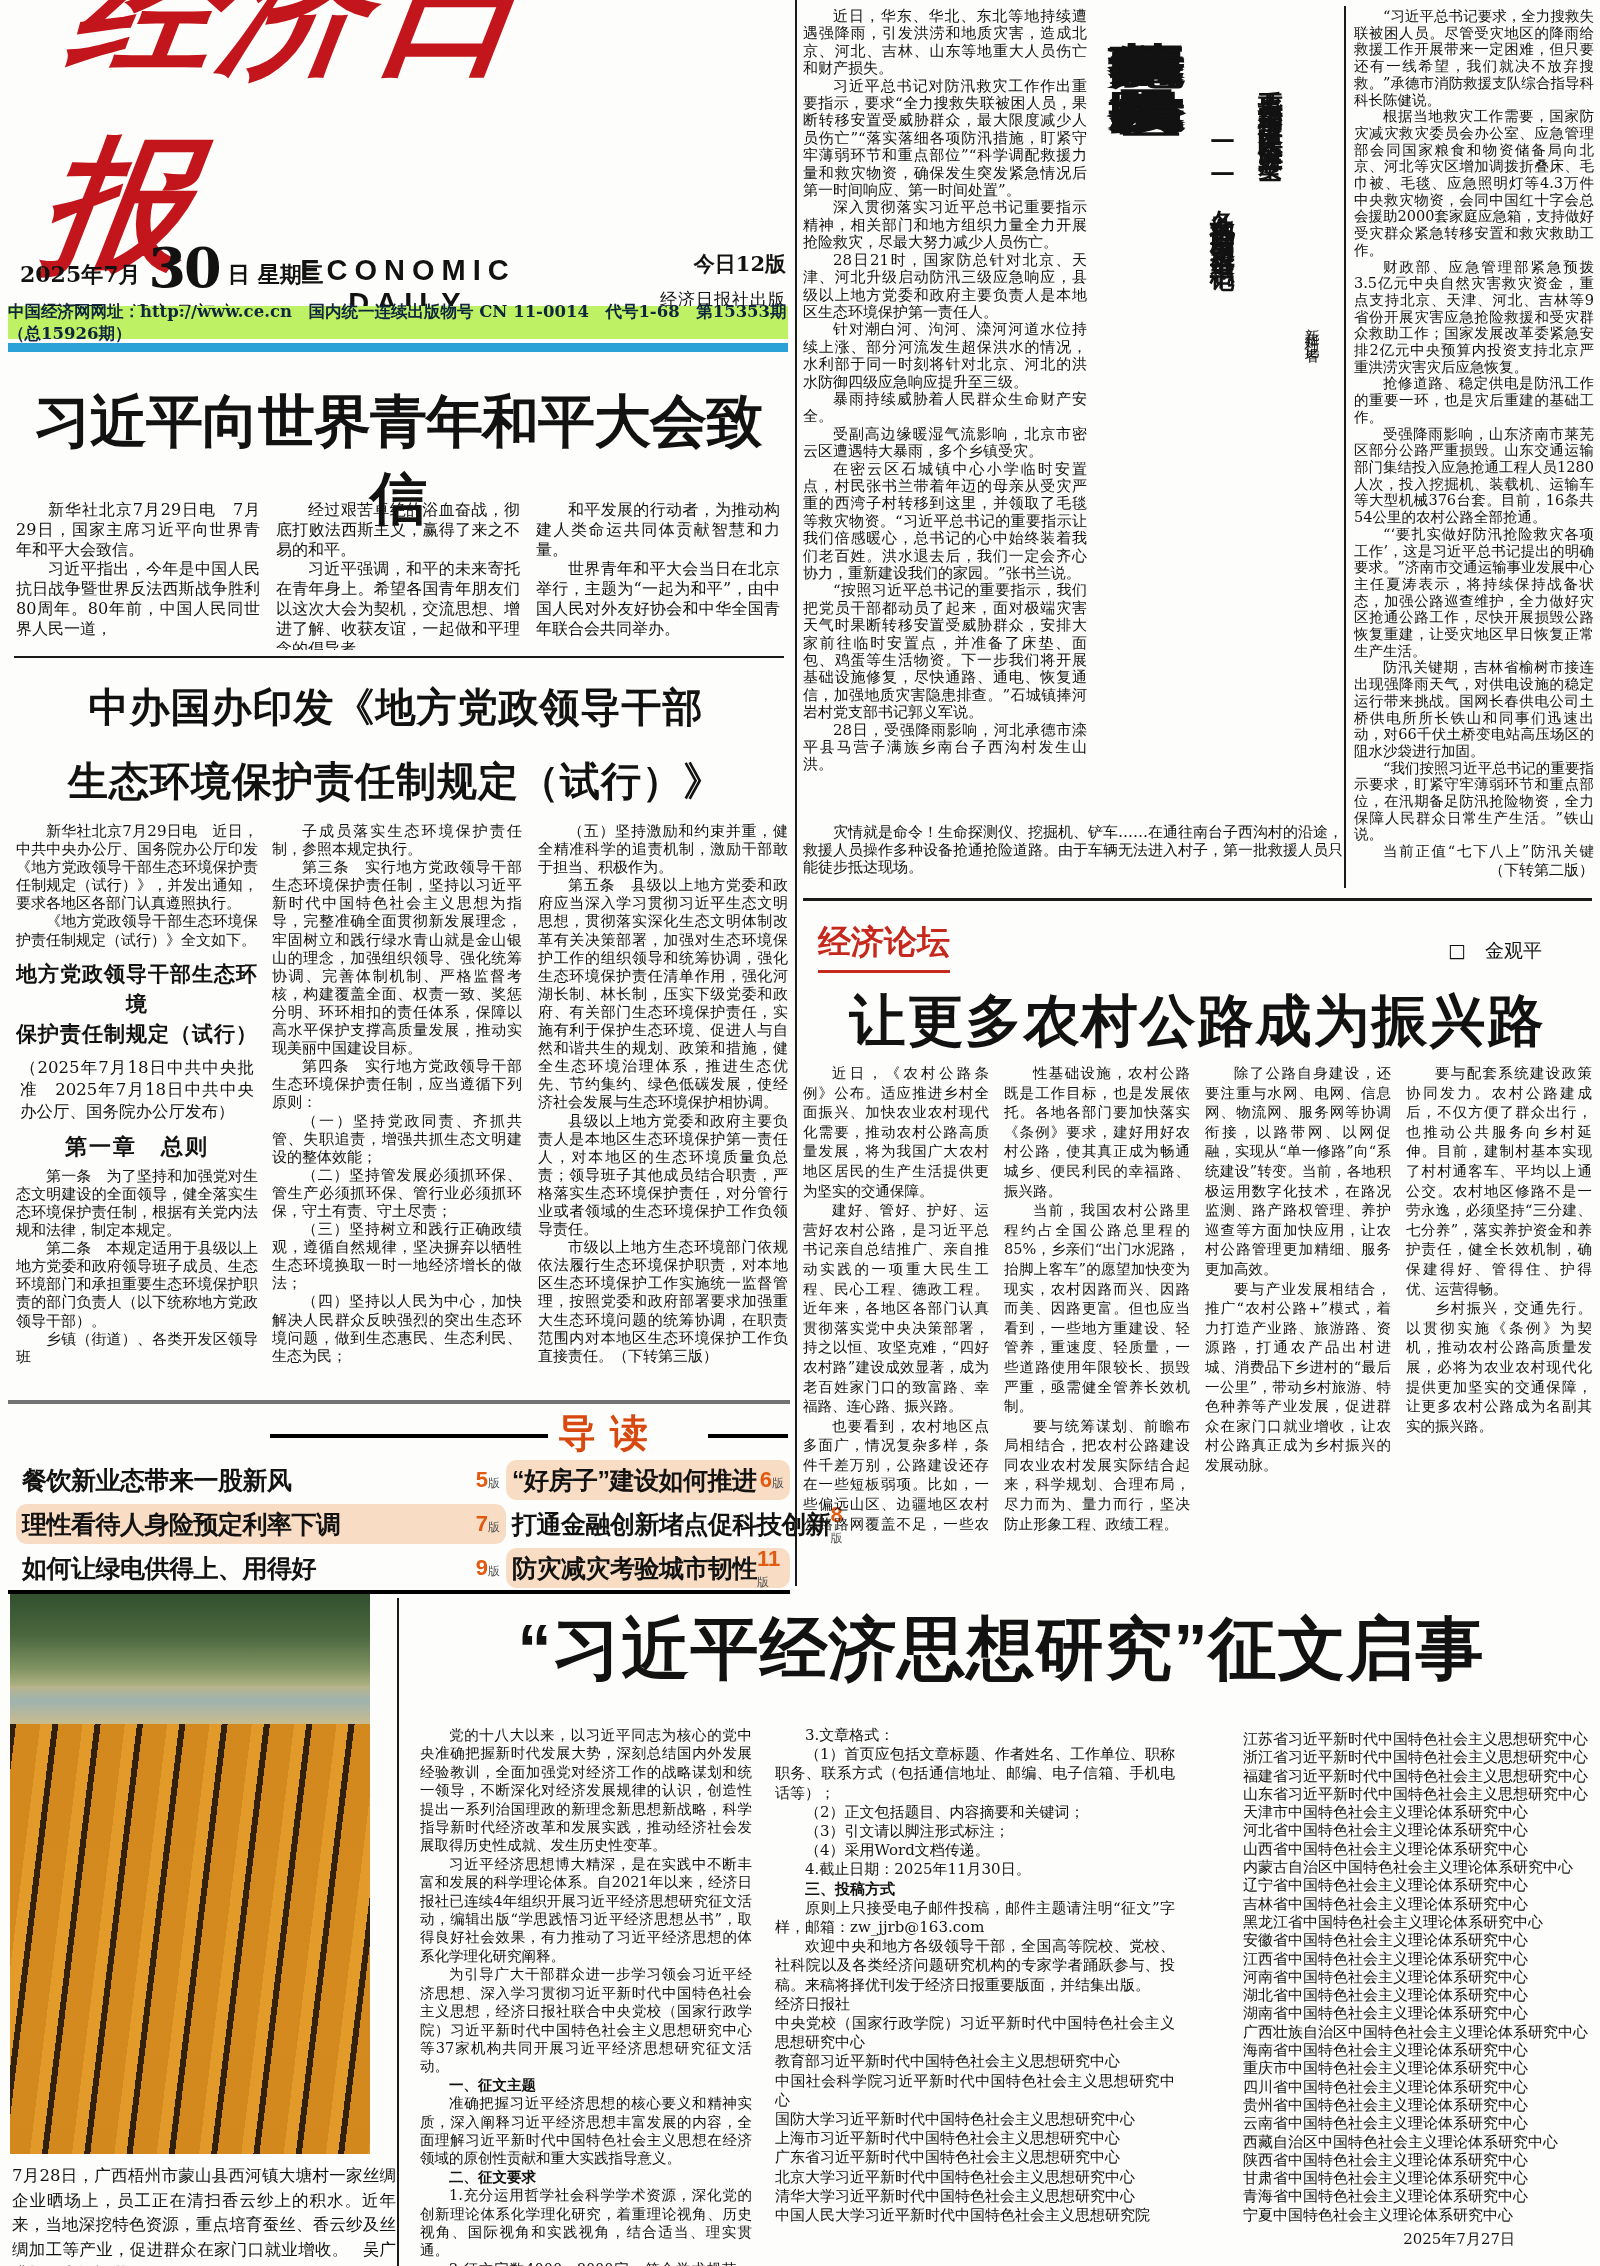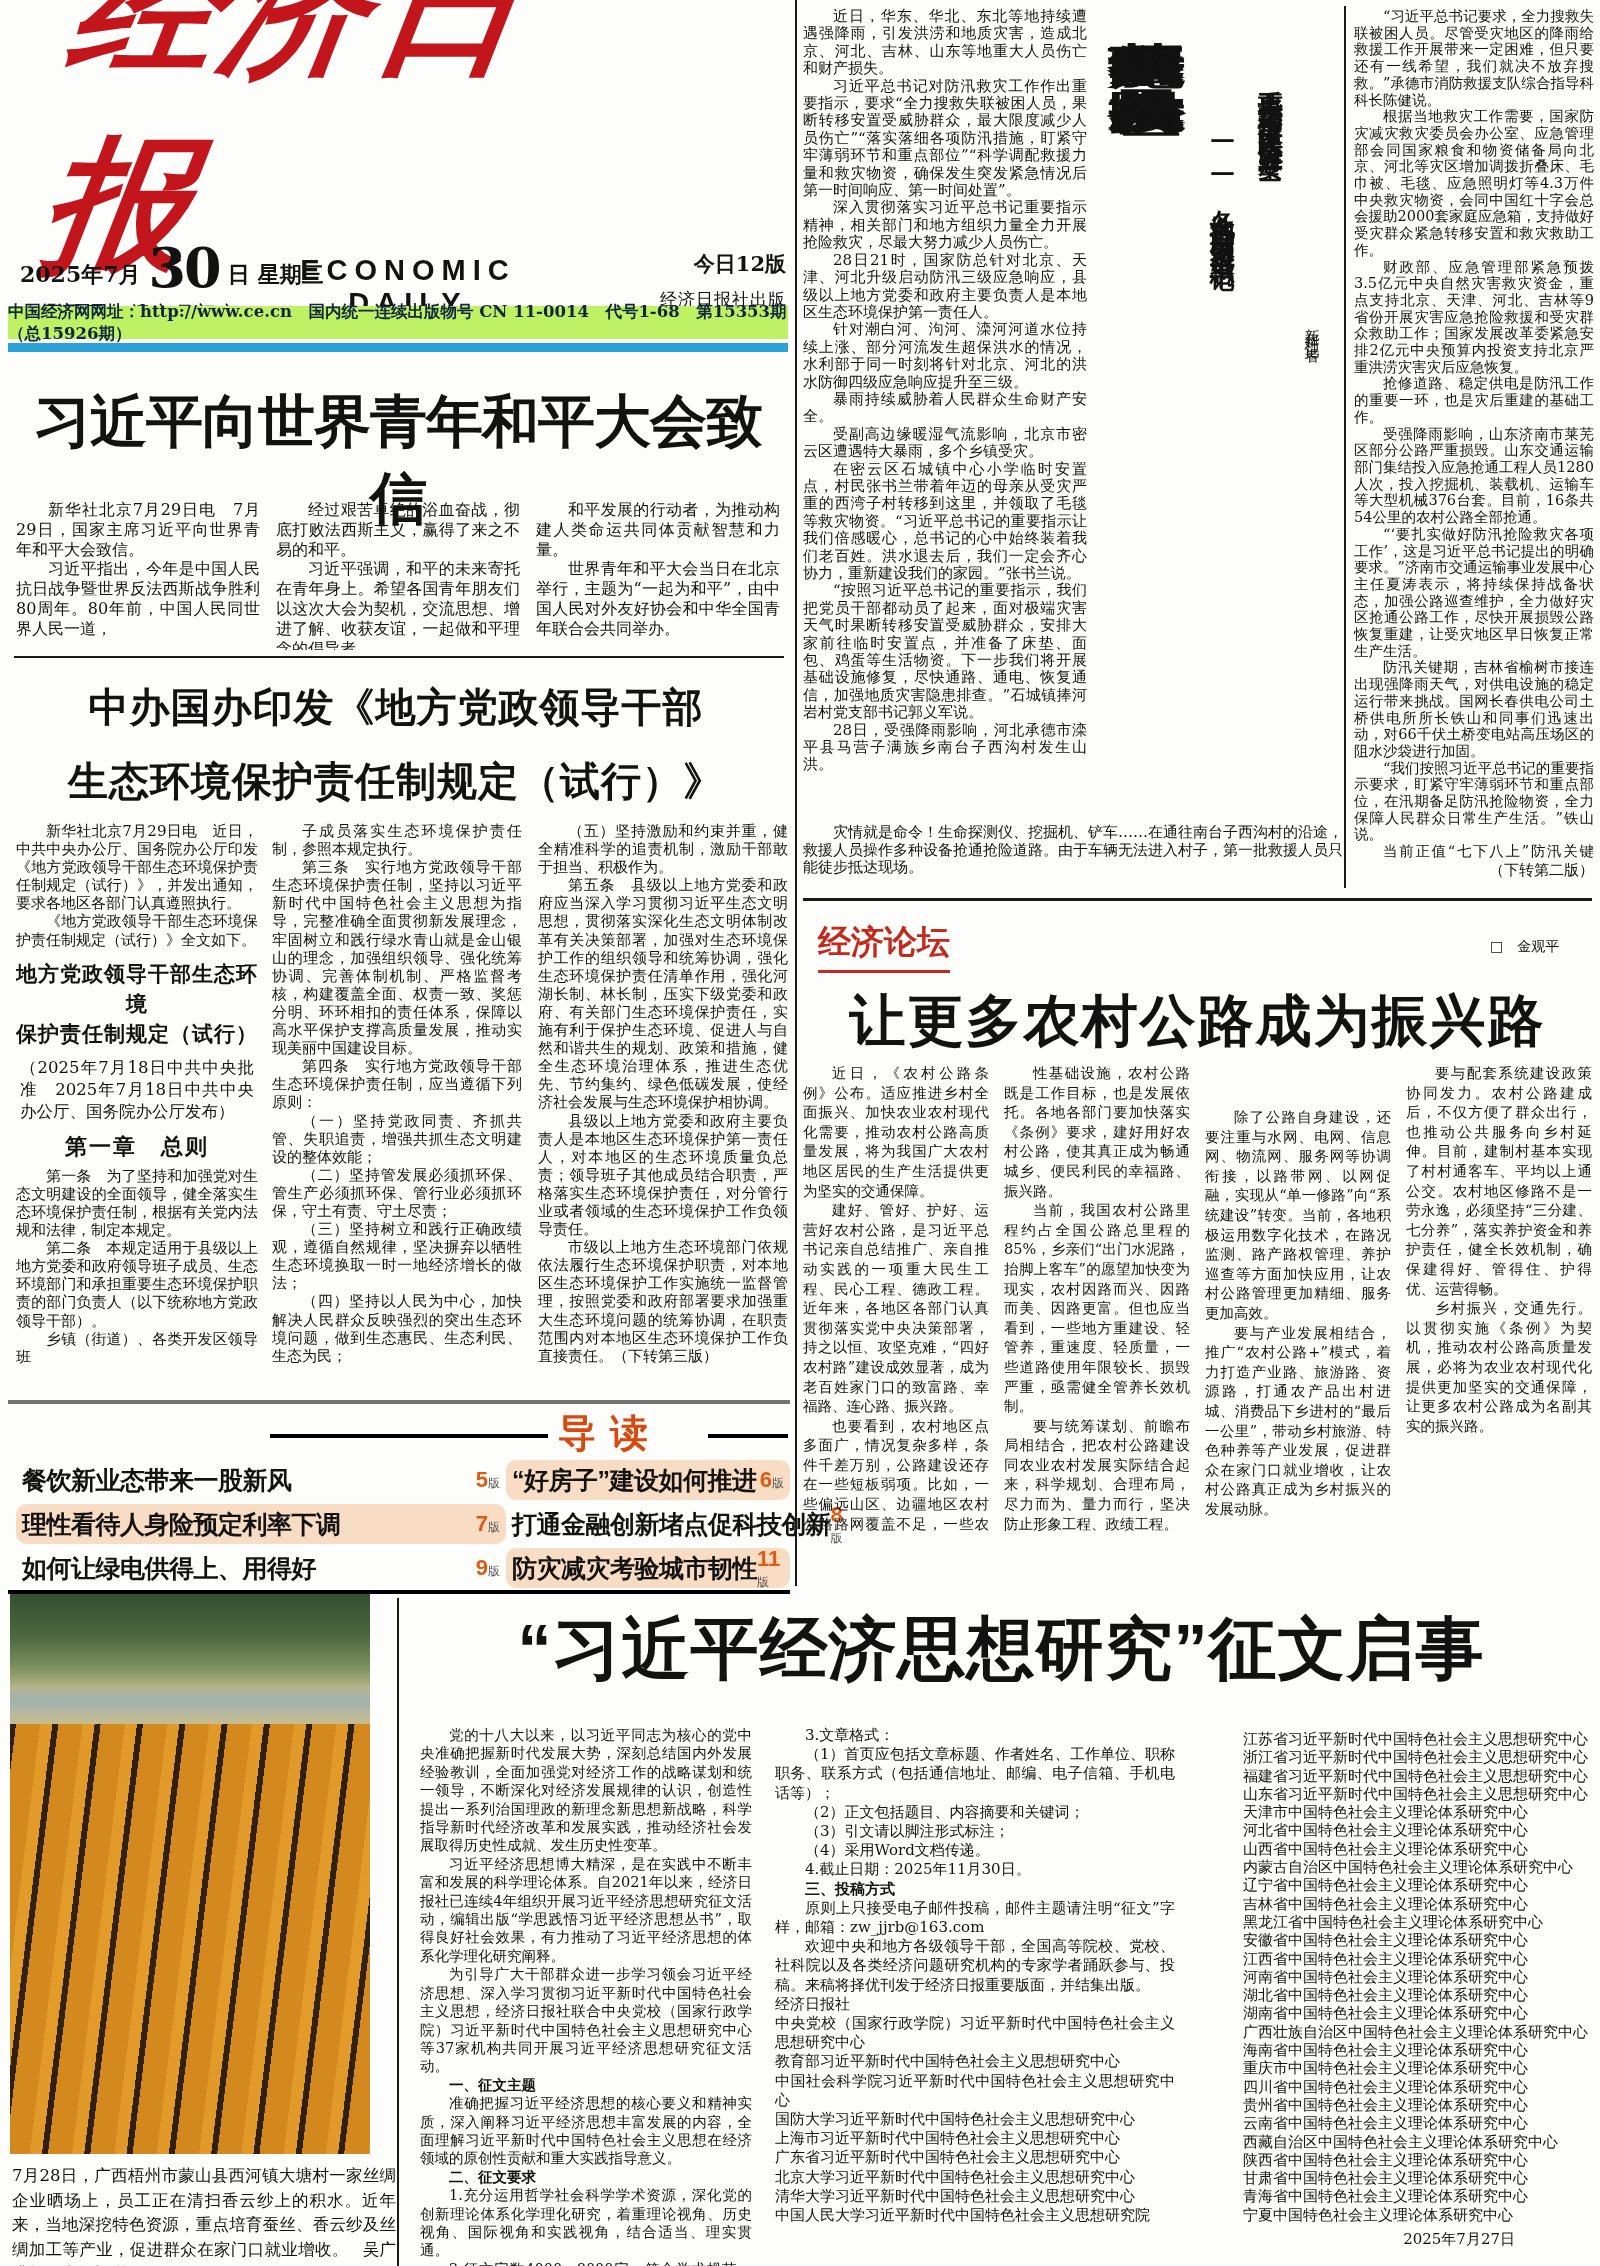--- a/index.html
+++ b/index.html
@@ -48,21 +48,21 @@
   .vh-main{left:1094px;top:12px;font-size:37px;letter-spacing:1px;font-weight:900;
            font-family:"Liberation Sans",sans-serif;transform:scaleX(2.08);transform-origin:0 0;}
   .vh-sub{font-size:25px;font-weight:600;letter-spacing:4px;}
   .vh-s1{left:1206px;top:124px;}
   .vh-s2{left:1254px;top:70px;}
   .vh-byline{left:1302px;top:316px;font-size:15px;letter-spacing:5px;}
 
   
   .forum-label{left:818px;top:920px;font-size:33px;font-weight:900;color:#c5281c;
                border-bottom:3px solid #c5281c;padding-bottom:5px;font-family:"Liberation Sans",sans-serif;}
-  .forum-author{left:1448px;top:938px;font-size:14px;margin-left:42px;}
+  .forum-author{left:1448px;top:938px;font-size:19px;}
   .h-forum{left:803px;top:984px;width:789px;text-align:center;font-size:56px;font-weight:900;
            font-family:"Liberation Sans",sans-serif;letter-spacing:2px;}
   .forum-col{width:186px;height:470px;font-size:14.5px;line-height:19.6px;overflow:hidden;top:1064px;}
 
   
   .guide-box{left:8px;top:1400px;width:782px;height:186px;border-top:4px solid #737373;border-bottom:4px solid #000;}
   .guide-title{position:absolute;left:550px;top:4px;font-size:38px;font-weight:900;color:#d7490e;
                letter-spacing:14px;font-family:"Liberation Sans",sans-serif;}
   .gline{position:absolute;top:30px;height:4px;background:#000;}
   .gl-l{left:262px;width:278px;} .gl-r{left:700px;width:80px;}
@@ -239,21 +239,21 @@
   <div class="abs tcol forum-col" style="left:803px;">
       <p>近日，《农村公路条例》公布。适应推进乡村全面振兴、加快农业农村现代化需要，推动农村公路高质量发展，将为我国广大农村地区居民的生产生活提供更为坚实的交通保障。</p>
       <p>建好、管好、护好、运营好农村公路，是习近平总书记亲自总结推广、亲自推动实践的一项重大民生工程、民心工程、德政工程。近年来，各地区各部门认真贯彻落实党中央决策部署，持之以恒、攻坚克难，“四好农村路”建设成效显著，成为老百姓家门口的致富路、幸福路、连心路、振兴路。</p>
       <p>也要看到，农村地区点多面广，情况复杂多样，条件千差万别，公路建设还存在一些短板弱项。比如，一些偏远山区、边疆地区农村公路路网覆盖不足，一些农村公路不符合最低技术等级要求，有的地方地形地貌复杂导致修建难，有的地方由于资金匮乏导致养护难，等等。</p>
     </div>
   <div class="abs tcol forum-col" style="left:1004px;">
       <p>性基础设施，农村公路既是工作目标，也是发展依托。各地各部门要加快落实《条例》要求，建好用好农村公路，使其真正成为畅通城乡、便民利民的幸福路、振兴路。</p>
       <p>当前，我国农村公路里程约占全国公路总里程的85%，乡亲们“出门水泥路，抬脚上客车”的愿望加快变为现实，农村因路而兴、因路而美、因路更富。但也应当看到，一些地方重建设、轻管养，重速度、轻质量，一些道路使用年限较长、损毁严重，亟需健全管养长效机制。</p>
       <p>要与统筹谋划、前瞻布局相结合，把农村公路建设同农业农村发展实际结合起来，科学规划、合理布局，尽力而为、量力而行，坚决防止形象工程、政绩工程。</p>
     </div>
-  <div class="abs tcol forum-col" style="left:1205px;margin-top:44px;">
+  <div class="abs tcol forum-col" style="left:1205px;">
       <p>除了公路自身建设，还要注重与水网、电网、信息网、物流网、服务网等协调衔接，以路带网、以网促融，实现从“单一修路”向“系统建设”转变。当前，各地积极运用数字化技术，在路况监测、路产路权管理、养护巡查等方面加快应用，让农村公路管理更加精细、服务更加高效。</p>
       <p>要与产业发展相结合，推广“农村公路+”模式，着力打造产业路、旅游路、资源路，打通农产品出村进城、消费品下乡进村的“最后一公里”，带动乡村旅游、特色种养等产业发展，促进群众在家门口就业增收，让农村公路真正成为乡村振兴的发展动脉。</p>
     </div>
   <div class="abs tcol forum-col" style="left:1406px;">
       <p>要与配套系统建设政策协同发力。农村公路建成后，不仅方便了群众出行，也推动公共服务向乡村延伸。目前，建制村基本实现了村村通客车、平均以上通公交。农村地区修路不是一劳永逸，必须坚持“三分建、七分养”，落实养护资金和养护责任，健全长效机制，确保建得好、管得住、护得优、运营得畅。</p>
       <p>乡村振兴，交通先行。以贯彻实施《条例》为契机，推动农村公路高质量发展，必将为农业农村现代化提供更加坚实的交通保障，让更多农村公路成为名副其实的振兴路。</p>
     </div>
 
   <div class="abs photo">
     <div class="ph-trees"></div>

